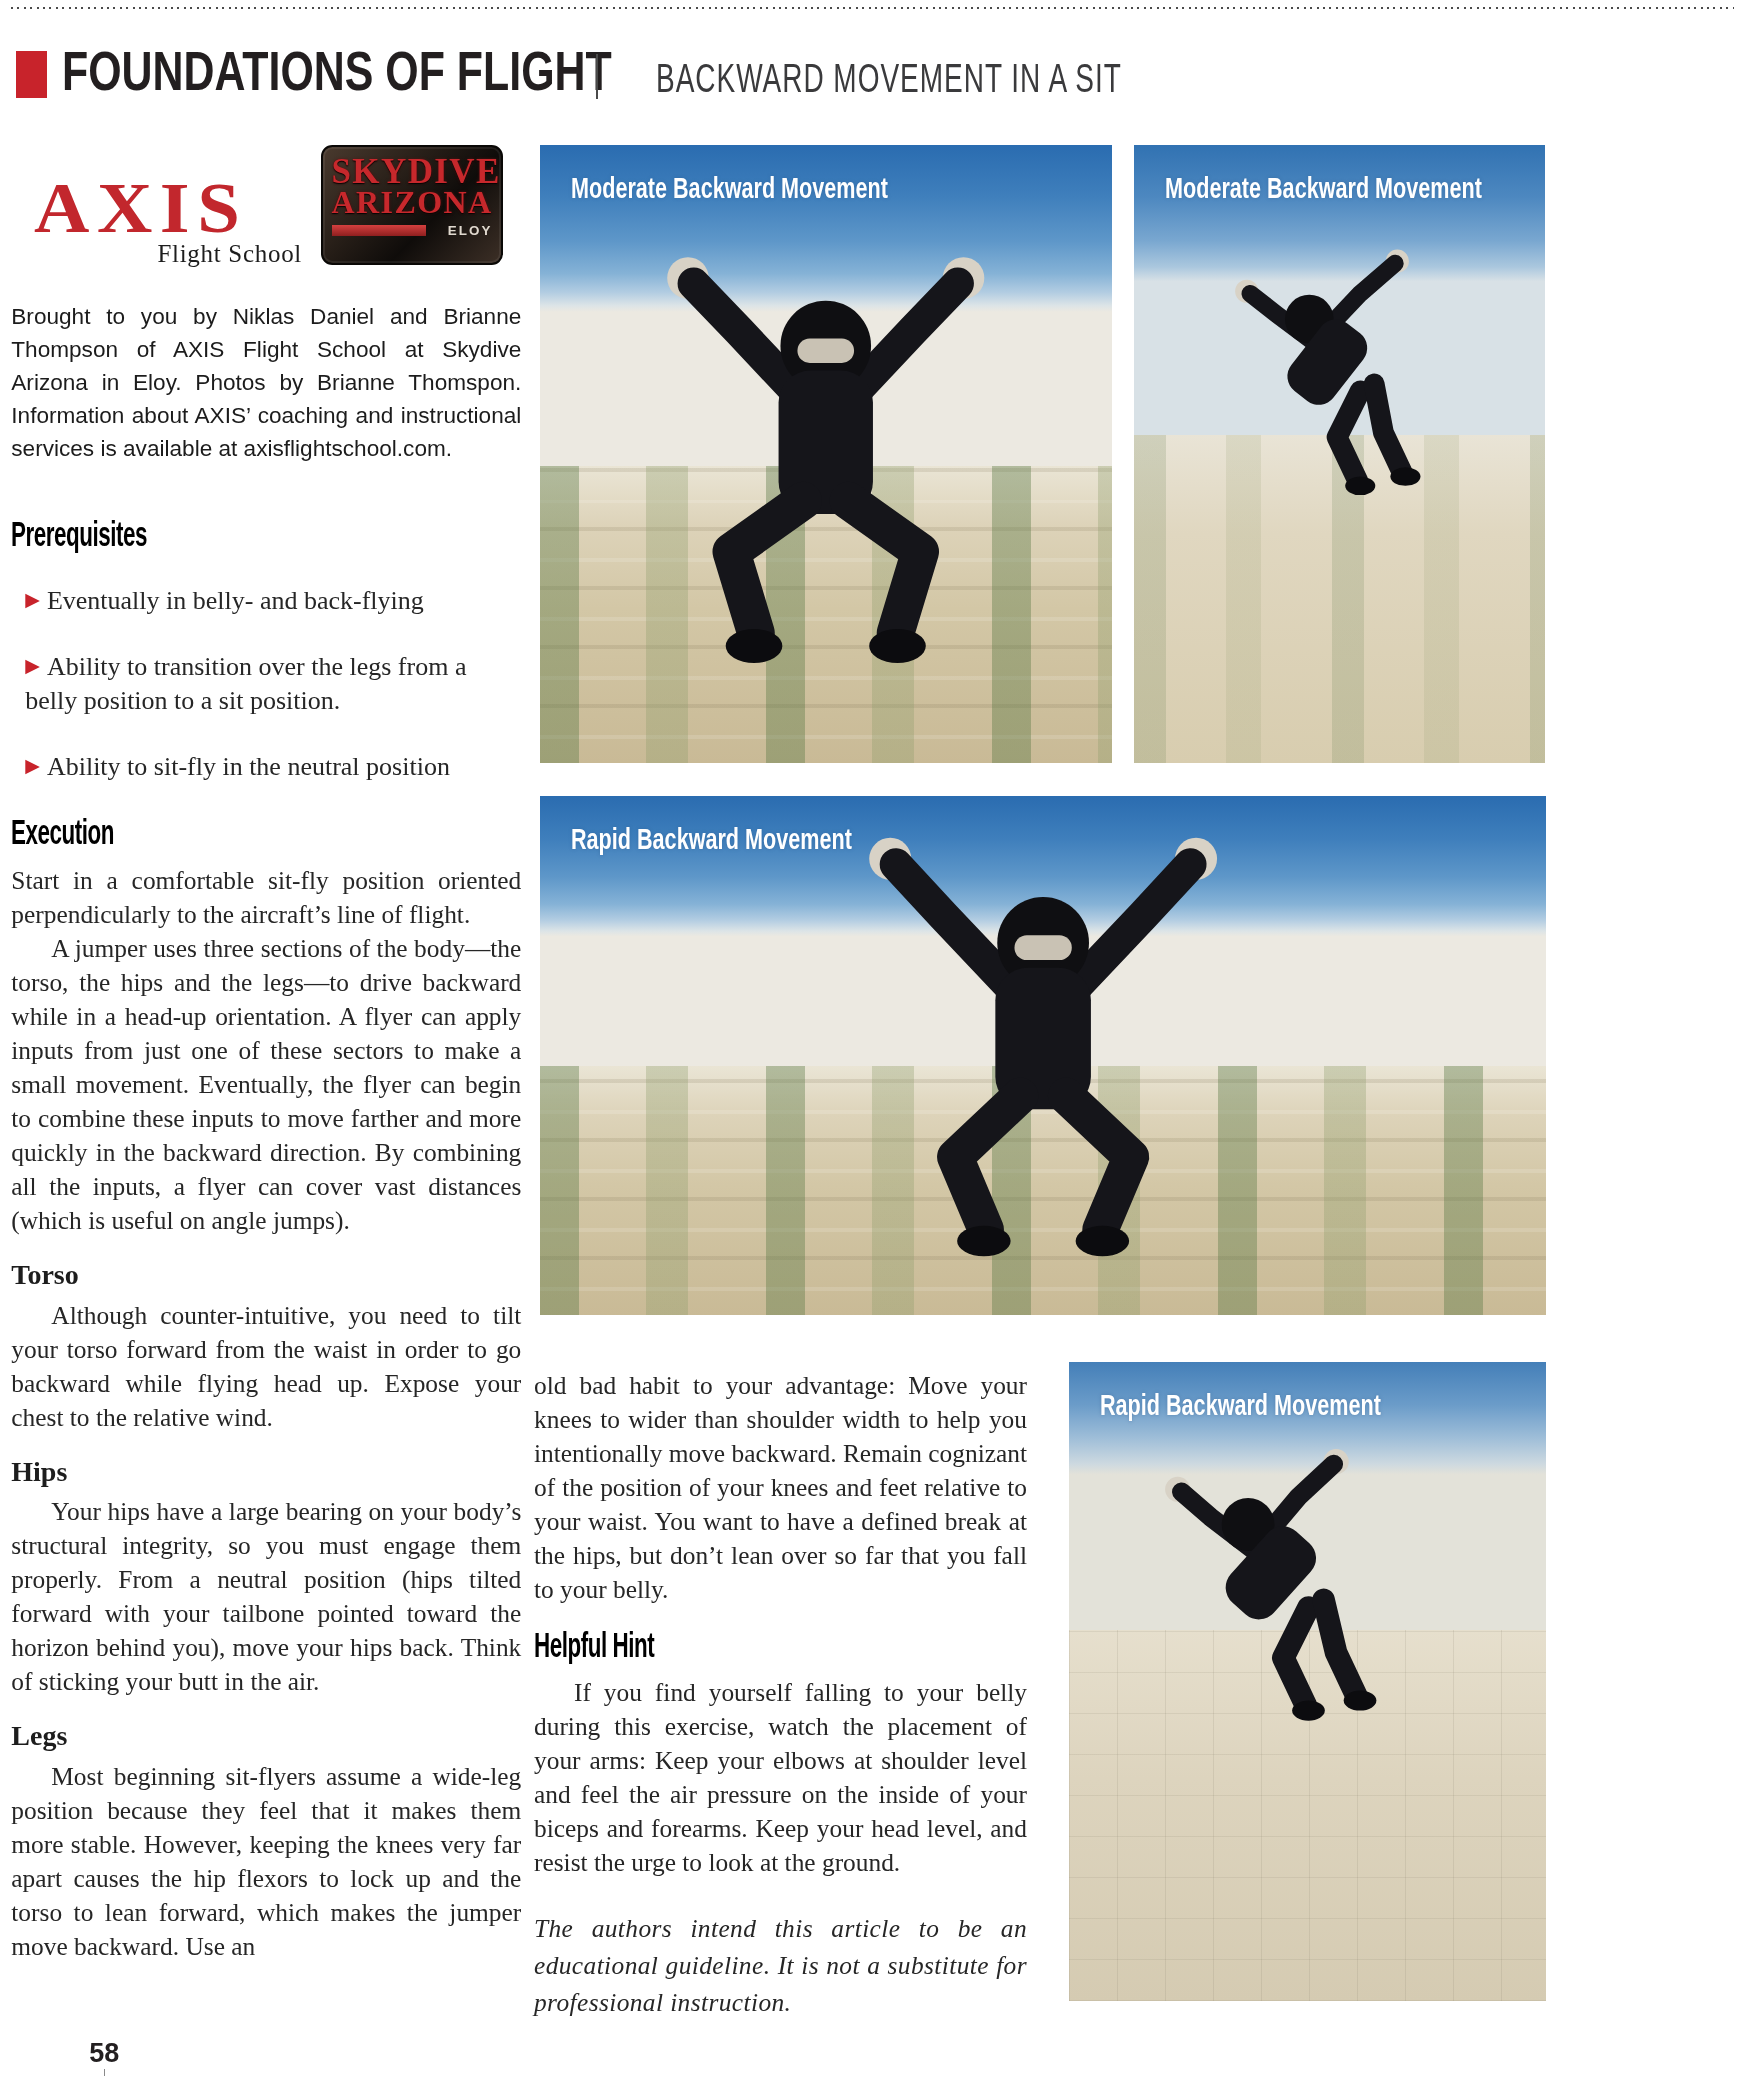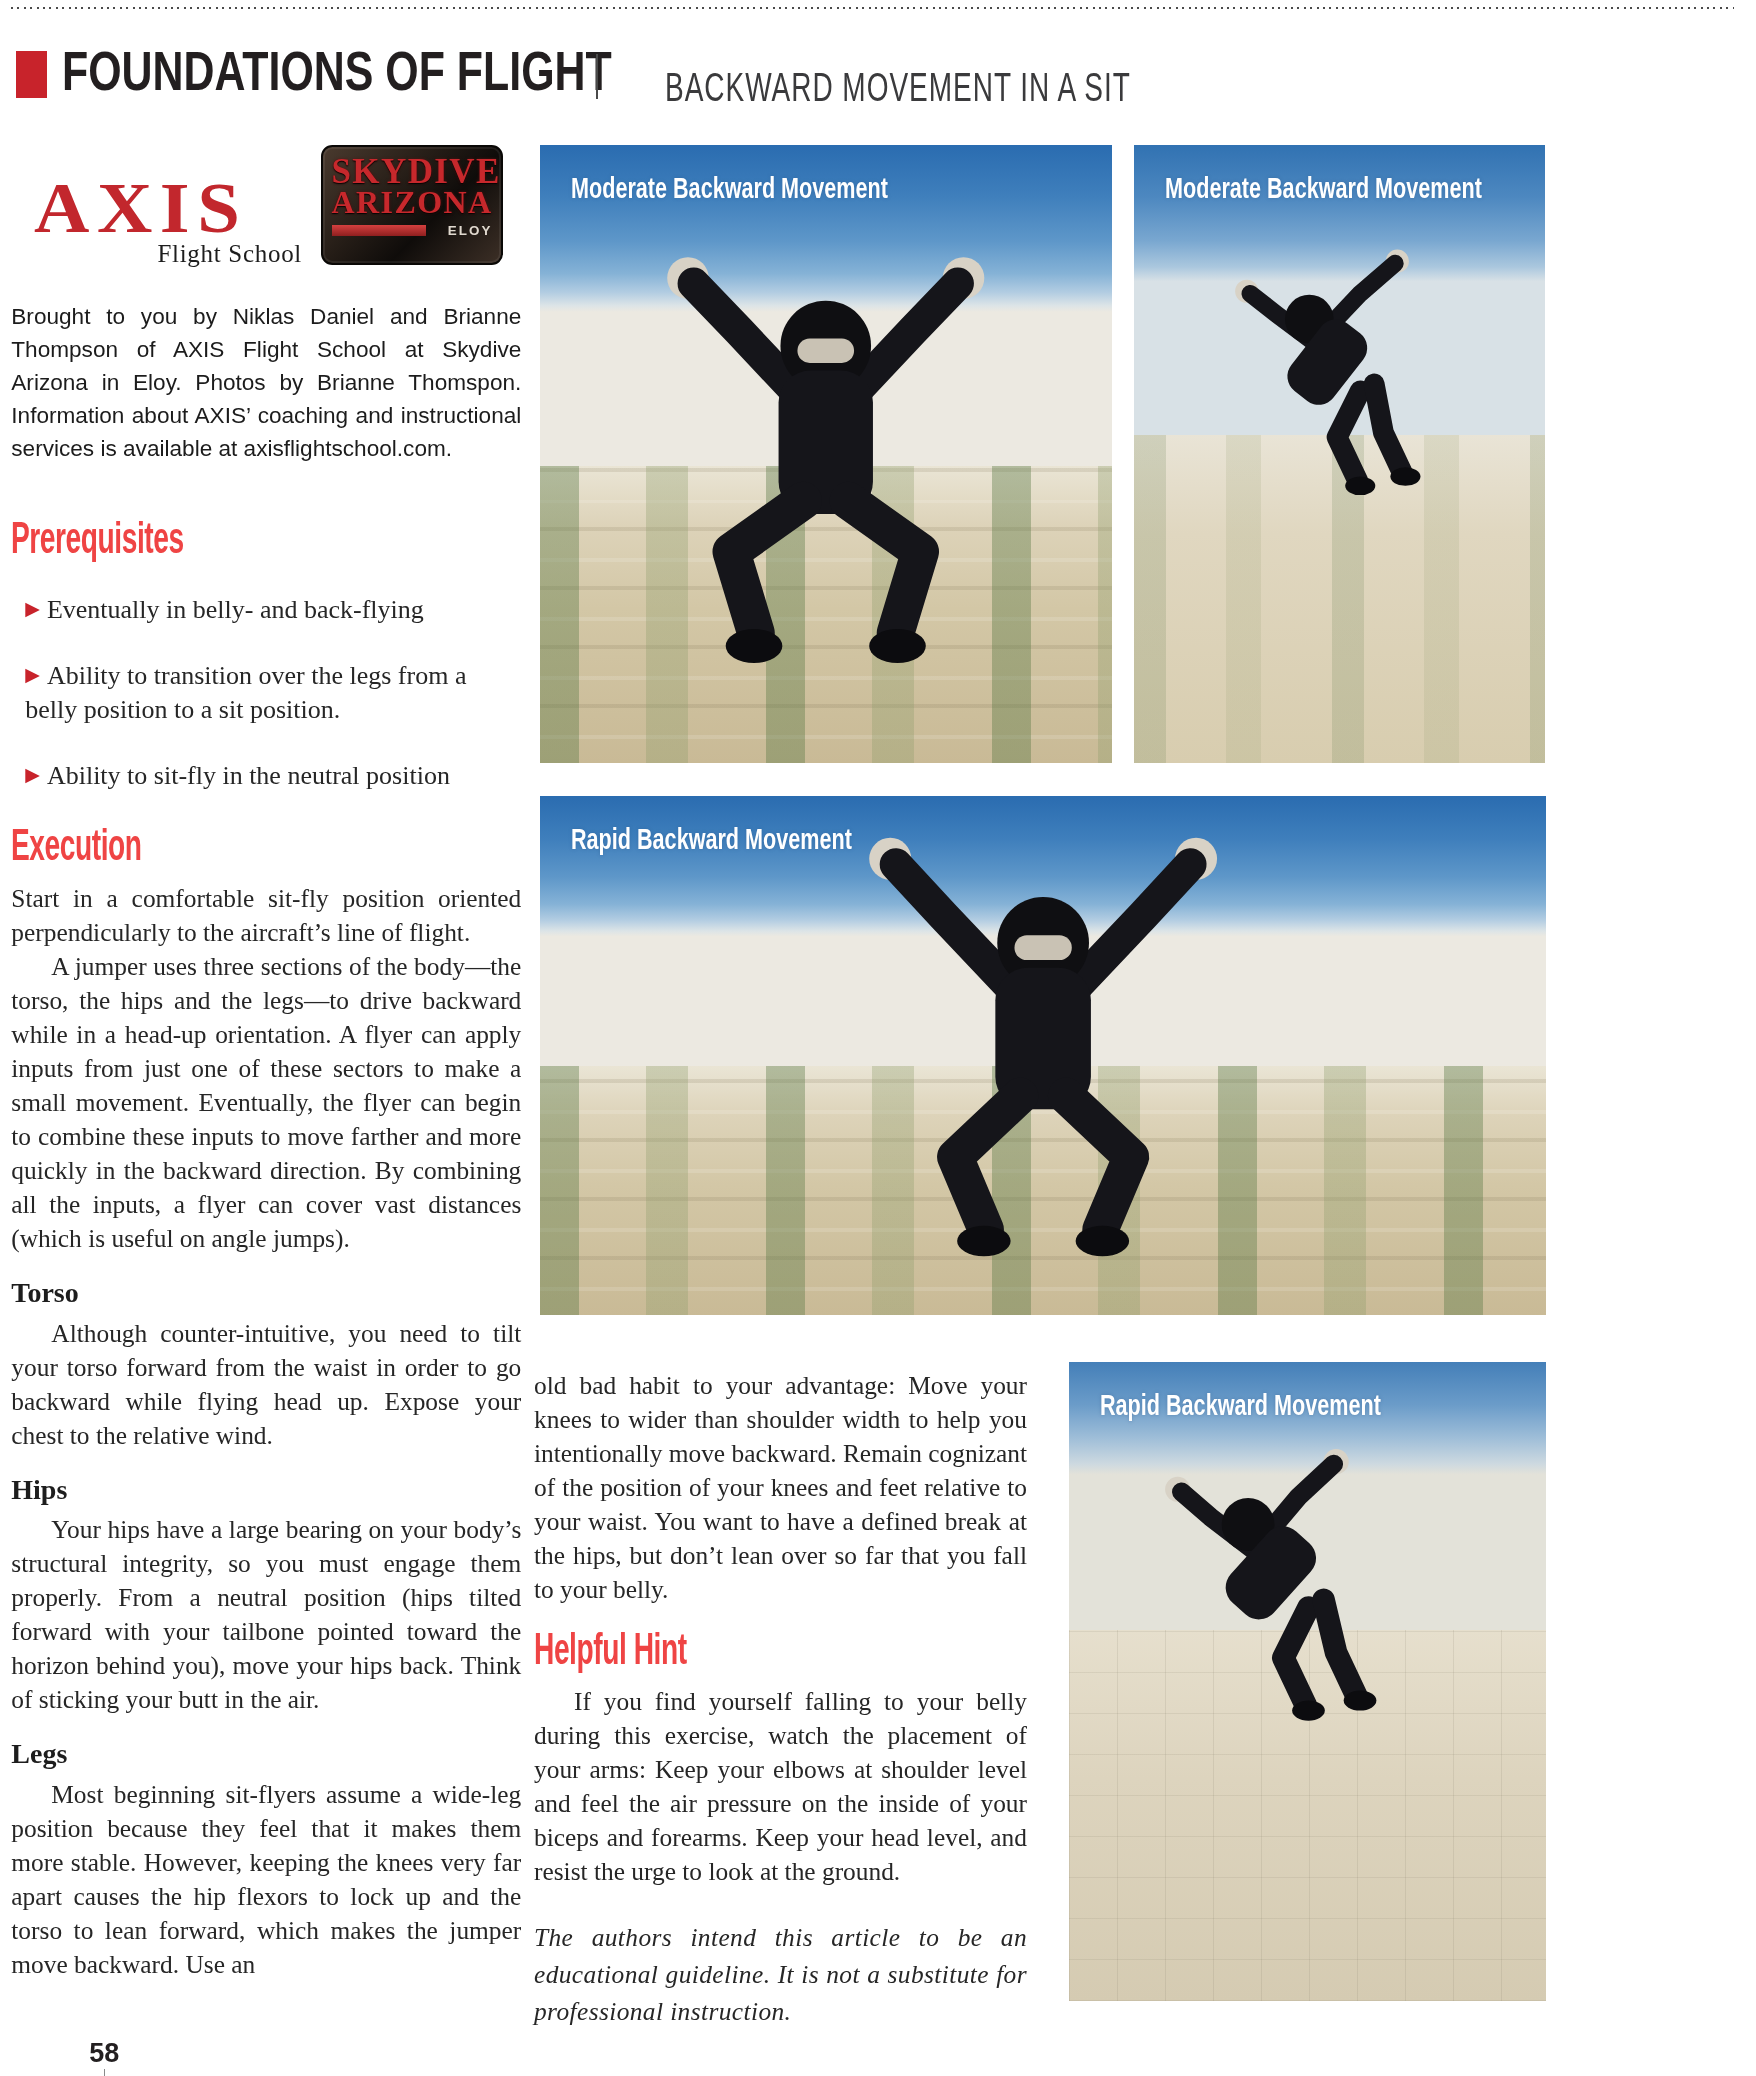--- a/index.html
+++ b/index.html
@@ -9,21 +9,21 @@
   
   .top-rule { position:absolute; top:7px; left:11.3px; right:11.3px; height:2.1px;
               background:repeating-linear-gradient(90deg,#4a4a4a 0 2.1px, transparent 2.1px 6.4px); }
 
   
   .red-block { position:absolute; left:15.5px; top:51px; width:31px; height:47px; background:#c8232b; }
   .kicker { position:absolute; left:62px; top:44px; margin:0; font-size:55px; font-weight:bold;
             color:#231f20; white-space:nowrap; line-height:1; }
   .sqz { display:inline-block; transform:scaleX(.78); transform-origin:0 50%; }
   .vsep { position:absolute; left:596px; top:54px; width:2.1px; height:45px; background:#4a4a4a; }
-  .subtitle { position:absolute; left:656px; top:58px; margin:9px; font-size:40px; font-weight:400;
+  .subtitle { position:absolute; left:656px; top:58px; margin:0; font-size:40px; font-weight:400;
               color:#3a3a3c; white-space:nowrap; line-height:1; }
   .sqz2 { display:inline-block; transform:scaleX(.70); transform-origin:0 50%; letter-spacing:1.4px; }
 
   
   .axis-logo { position:absolute; left:34px; top:175px; width:268px; }
   .axis-word { font-family:"Liberation Serif", serif; font-weight:bold; font-size:71px; line-height:.95;
                color:#c2272d; letter-spacing:7px; transform:scaleX(1.08); transform-origin:0 0; }
   .axis-tag  { font-family:"Liberation Serif", serif; font-size:25px; color:#1d1d1d; text-align:right;
                margin-top:-2.8px; letter-spacing:0.7px; }
   .sdaz { position:absolute; left:321px; top:145px; width:182px; height:120px; box-sizing:border-box;
@@ -34,21 +34,21 @@
           line-height:.92; letter-spacing:1.4px; text-shadow:0 1.4px 1.4px #000,0 0 2.8px #5e1414; }
   .sdaz-l1 { font-size:35px; } .sdaz-l2 { font-size:32px; }
   .sdaz-bottom { display:flex; align-items:center; margin-top:5.6px;gap:16px; }
   .sdaz-bar { flex:1; height:10.6px; background:linear-gradient(180deg,#d4403f,#8f1f1f); margin-right:5.6px; }
   .sdaz-eloy { font-size:13.4px; font-weight:bold; color:#e0d9cf; letter-spacing:2.1px; }
 
   
   .col-left { position:absolute; left:11.3px; top:300px; width:510px; }
   .col-mid  { position:absolute; left:534px; top:1368px; width:493px; }
   .intro { margin:0 0 51px; font-size:22.6px; line-height:33px; text-align:justify; color:#1c1c1c; }
-  .redhead { color:#ef4444; font-weight:bold; font-size:44px; line-height:1; margin:0 0 32px; white-space:nowrap; }
+  .redhead { color:#000000; font-weight:bold; font-size:35px; line-height:1; margin:0 0 32px; white-space:nowrap; }
   .redhead .sqzH { display:inline-block; transform:scaleX(.64); transform-origin:0 50%; letter-spacing:-0.7px; }
   .redhead.exec { margin:20px 0 14px; }
   .redhead.hh   { margin:21px 0 12.7px; }
   .bullet { font-family:"Liberation Serif", serif; font-size:26px; line-height:34px;
             padding-left:14px; margin-bottom:31px; text-align:left; color:#262626; }
   .tri { color:#c8232b; font-size:19px; margin-right:7px; vertical-align:2.8px; }
   .body { font-family:"Liberation Serif", serif; font-size:25.4px; line-height:34px; margin:0;
           text-align:justify; color:#262626; }
   .indent { text-indent:40px; }
   .serifhead { font-family:"Liberation Serif", serif; font-weight:bold; font-size:28px; color:#1d1d1d;

